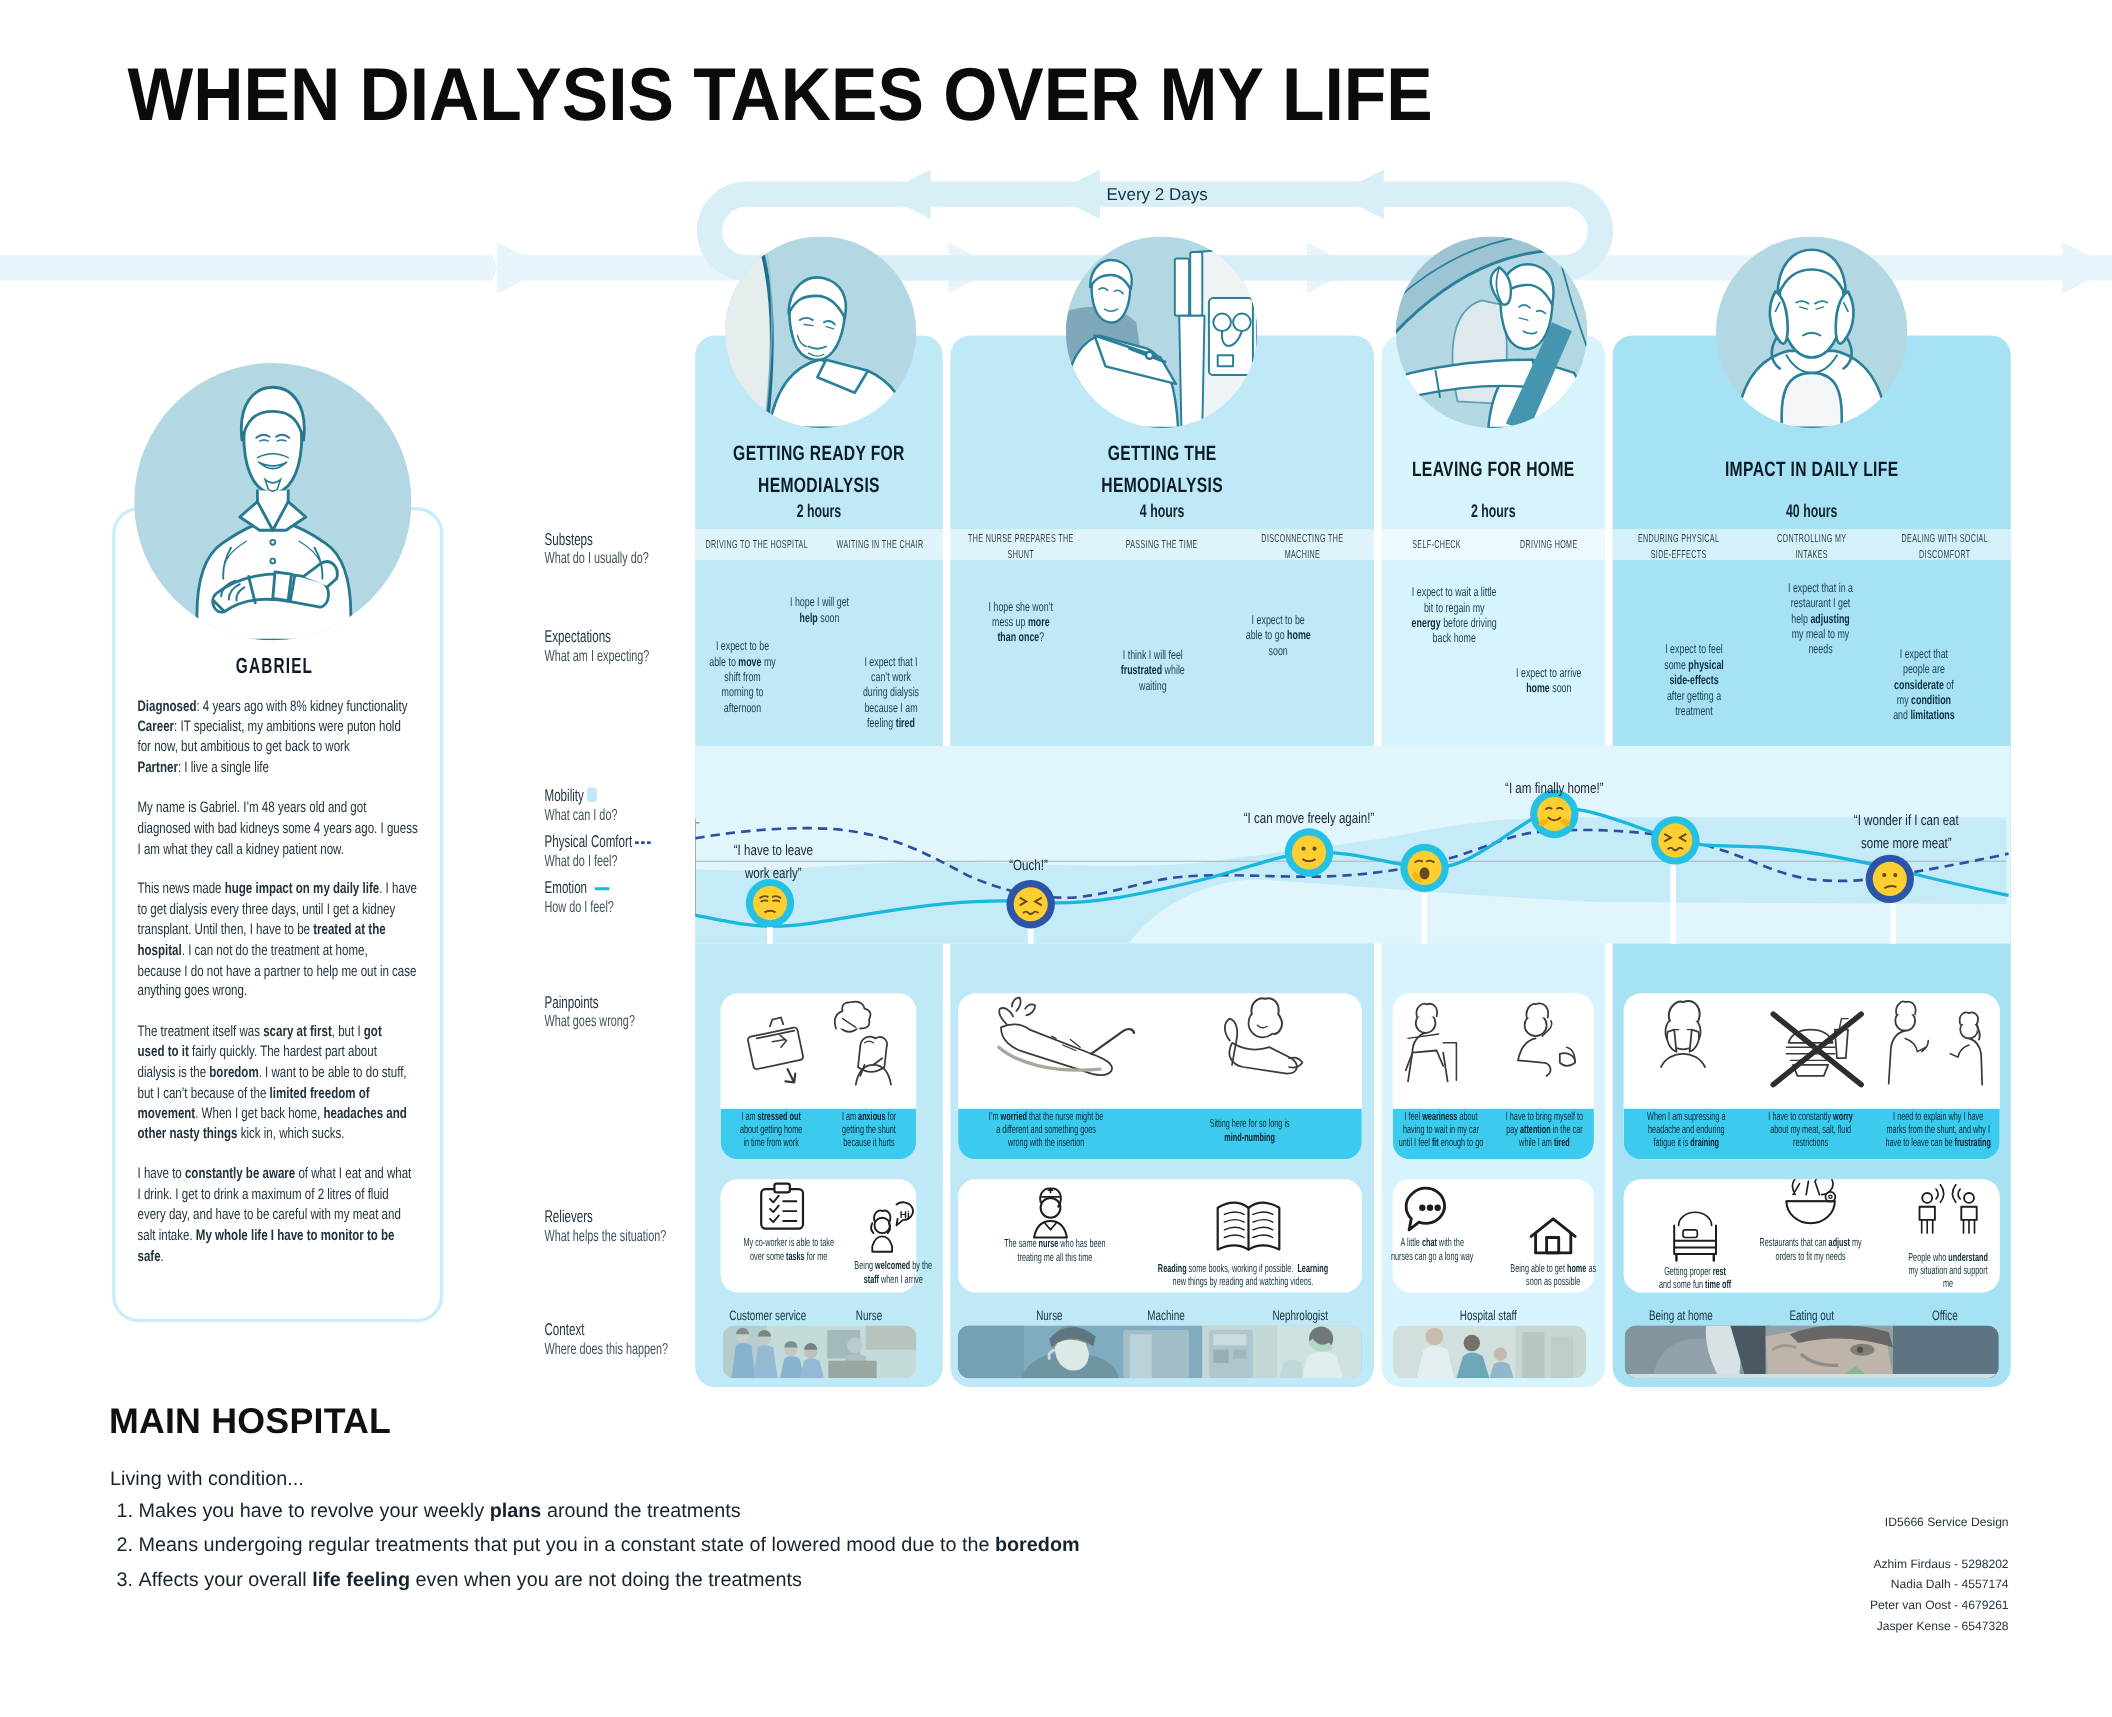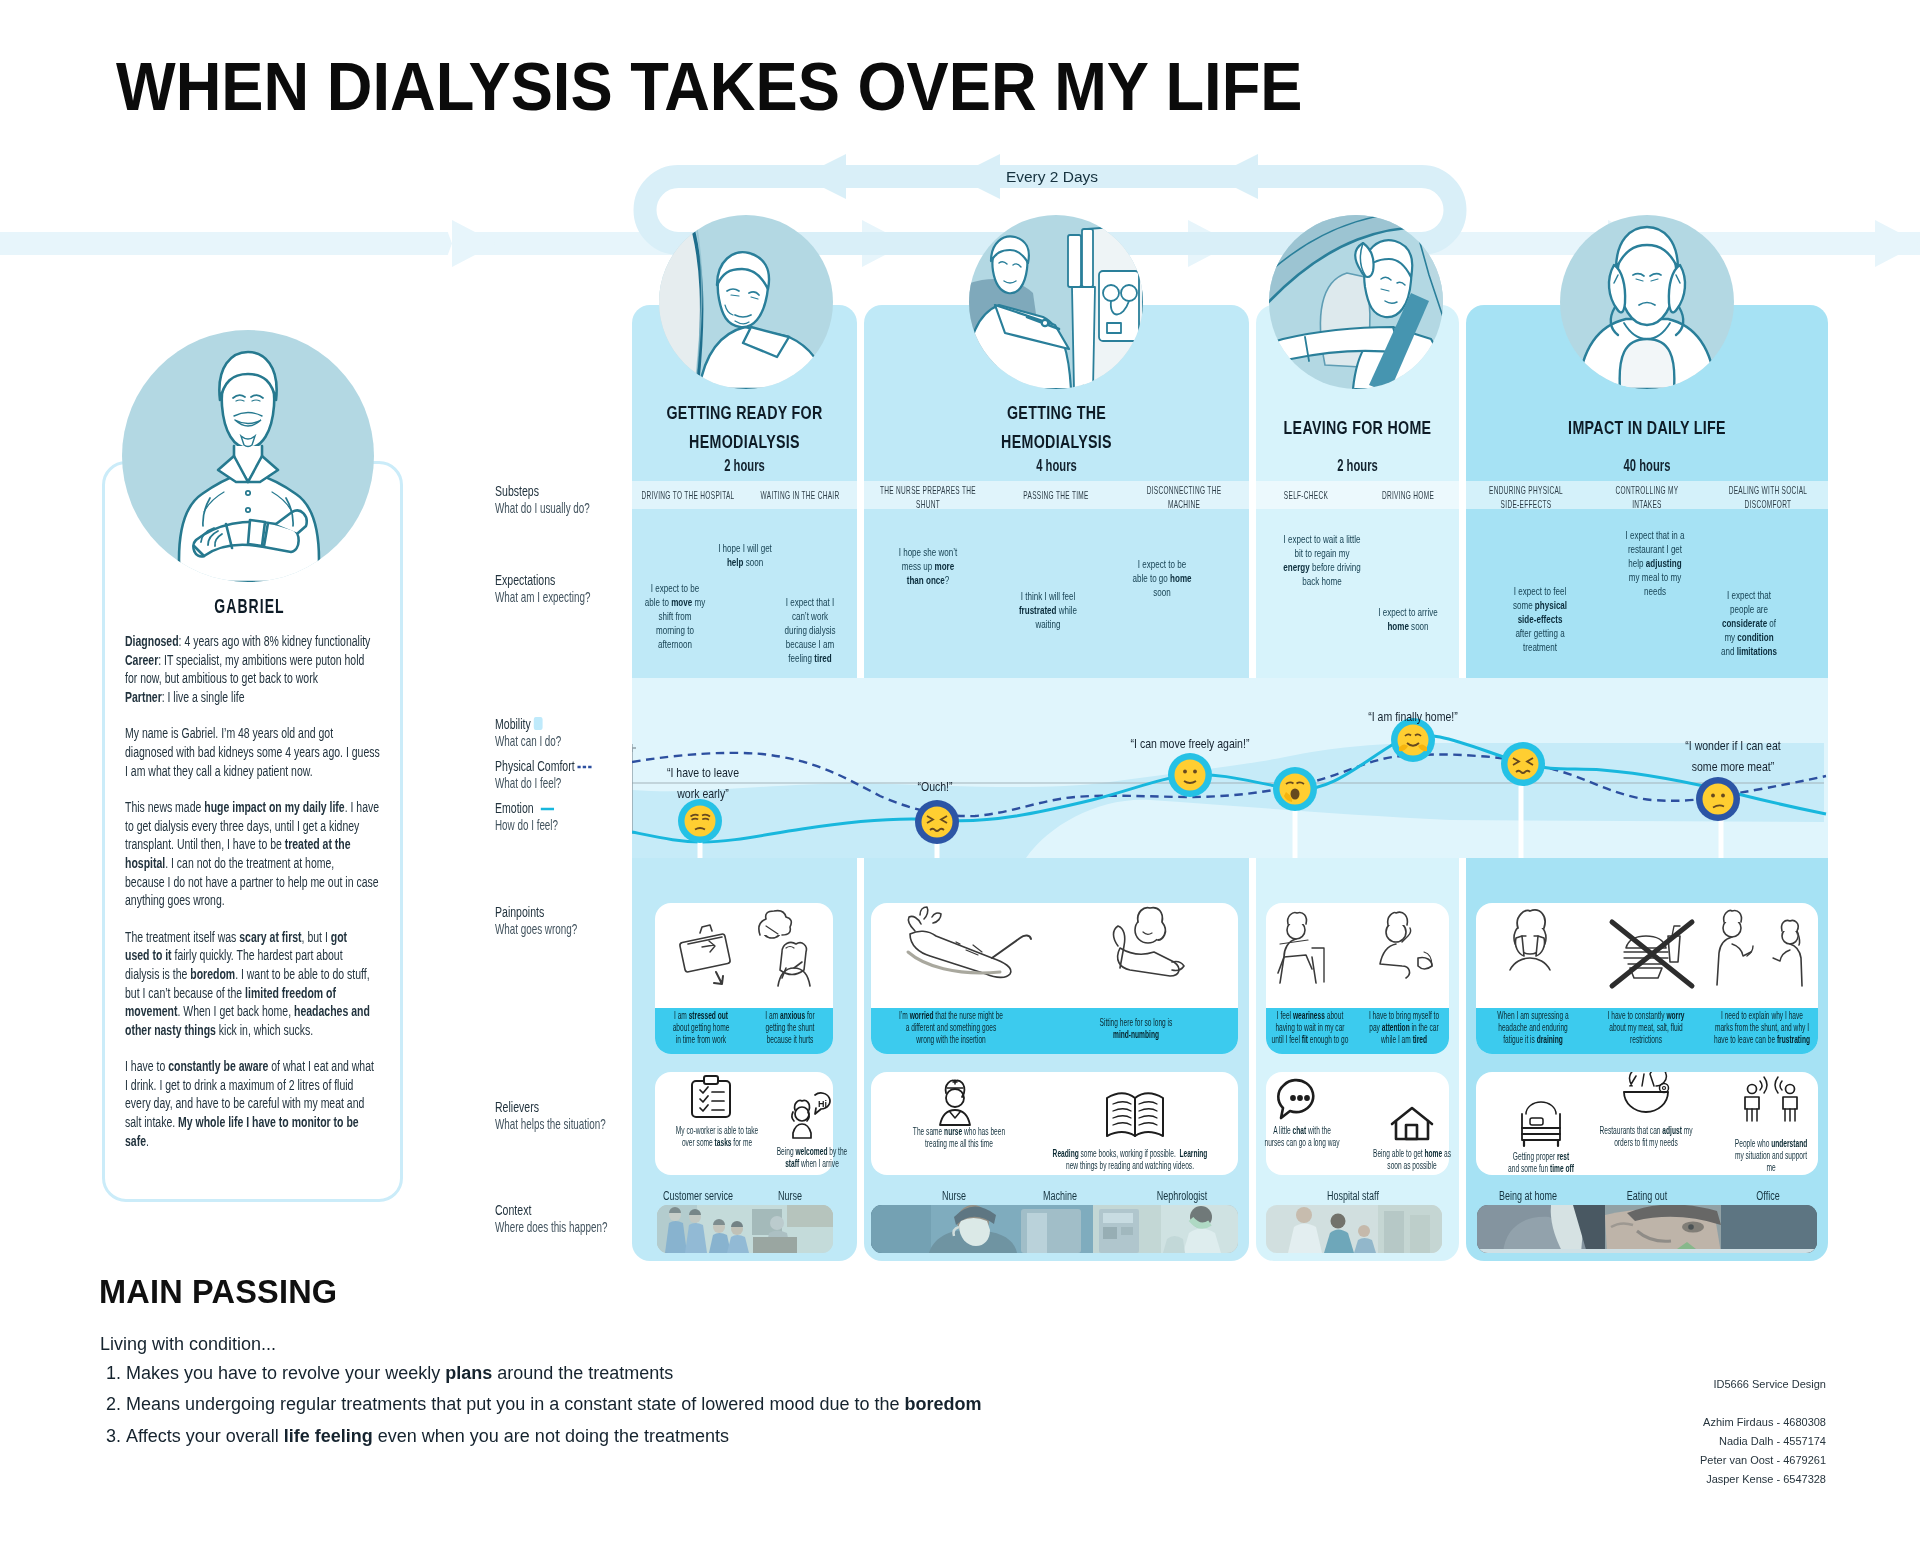--- a/index.html
+++ b/index.html
@@ -737,24 +737,24 @@
       <circle cx="214" cy="22" r="2.8" fill="#2f2620"></circle>
       <path d="M160 26 q 14 12 34 10" stroke="#8a7364" stroke-width="3" fill="none"></path>
       <path d="M134 22 q 10 -6 22 -2" stroke="#9c8372" stroke-width="2.5" fill="none"></path>
       <rect x="244" y="0" width="96" height="48" fill="#47555e"></rect>
       <path d="M0 44 L 340 44 L 340 48 L 0 48 Z" fill="#dfe3e2"></path>
       <path d="M200 44 l 10 -7 9 7 Z" fill="#7fae6a"></path>
       <rect x="0" y="0" width="340" height="48" fill="#9fd9ee" opacity="0.25"></rect>
     </svg>
   </div>
 
-  <div class="abs" id="mi">MAIN PASSING</div>
+  <div class="abs" id="mi">MAIN HOSPITAL</div>
   <div class="abs" id="living">Living with condition...</div>
   <div class="ins" style="top:1363px;"><span class="n">1.</span>Makes you have to revolve your weekly <b>plans</b> around the treatments</div>
   <div class="ins" style="top:1394px;"><span class="n">2.</span>Means undergoing regular treatments that put you in a constant state of lowered mood due to the <b>boredom</b></div>
   <div class="ins" style="top:1426px;"><span class="n">3.</span>Affects your overall <b>life feeling</b> even when you are not doing the treatments</div>
   <div class="credits" style="top:1378px;margin-left:28px;">ID5666 Service Design</div>
-  <div class="credits" style="top:1416px;">Azhim Firdaus - 4680308</div>
+  <div class="credits" style="top:1416px;">Azhim Firdaus - 5298202</div>
   <div class="credits" style="top:1435px;">Nadia Dalh - 4557174</div>
   <div class="credits" style="top:1454px;">Peter van Oost - 4679261</div>
   <div class="credits" style="top:1473px;">Jasper Kense - 6547328</div>
 
 </div>
 
 </body></html>

